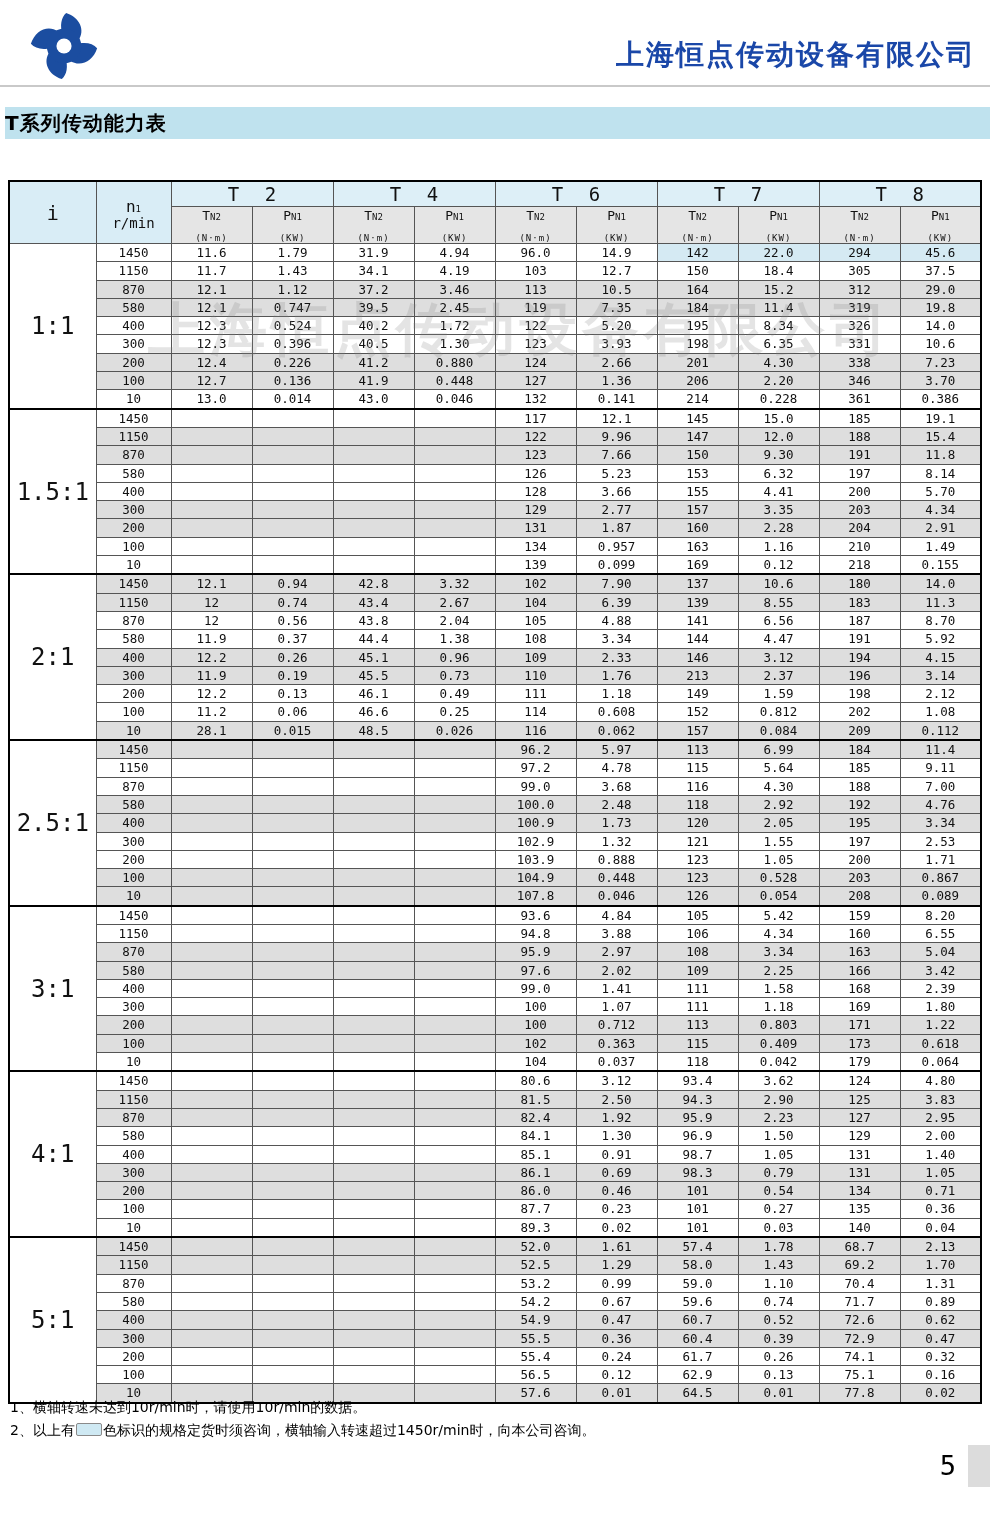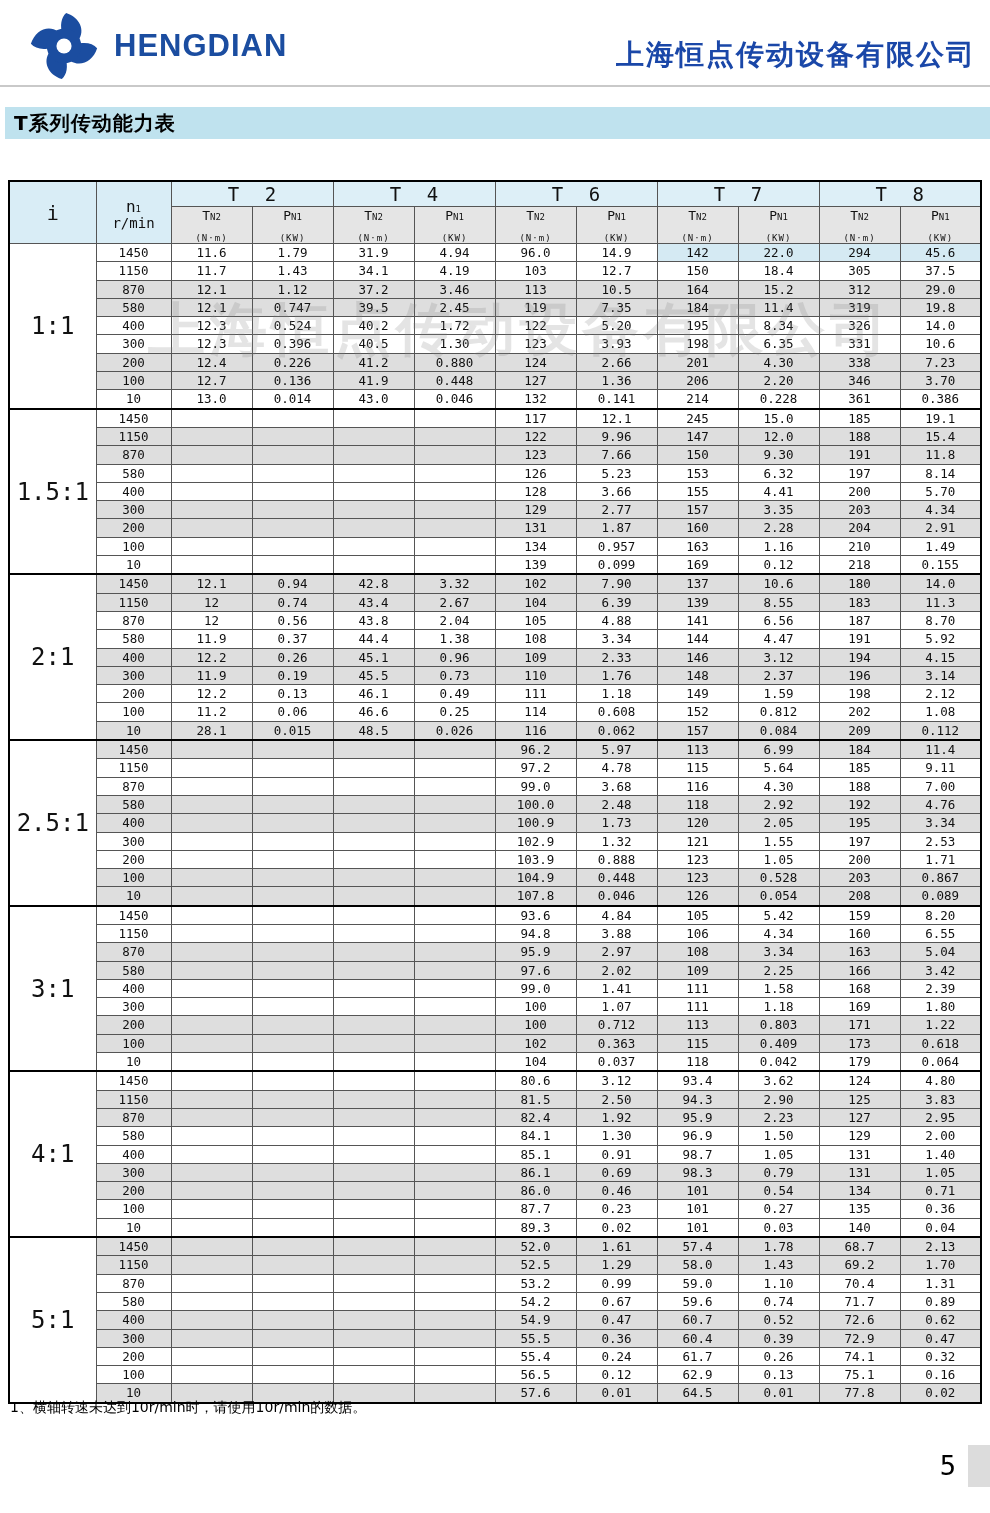--- a/index.html
+++ b/index.html
@@ -11,21 +11,21 @@
   .logo-mark{width:72px;height:72px;display:block;}
   .logo-text{font-family:"Liberation Sans",sans-serif;font-size:31px;font-weight:600;
              letter-spacing:1px;color:#1b4da0;}
   .company-name{position:absolute;top:36px;right:14px;font-family:"DejaVu Serif",serif;
                 font-size:28px;font-weight:bold;color:#1a47a8;letter-spacing:2px;}
   .top-rule{position:absolute;top:85px;left:0;width:990px;height:0;border-top:2px solid #c9c9c9;}
 
   
   .banner{position:absolute;top:107px;left:5px;width:985px;height:32px;background:#bfe2ee;
           display:flex;align-items:center;}
-  .banner-title{font-size:20px;font-weight:bold;color:#000;padding-left:9px;letter-spacing:1px;}
+  .banner-title{font-size:20px;font-weight:bold;color:#000;padding-left:0;letter-spacing:1px;}
 
   
   .table-wrap{position:absolute;top:180px;left:8px;width:974px;}
   table.cap{border-collapse:collapse;table-layout:fixed;width:974px;
             font-family:"DejaVu Sans Mono",monospace;}
   table.cap th,table.cap td{border:1px solid #555;padding:0;text-align:center;
             overflow:hidden;white-space:nowrap;}
   table.cap{border:2px solid #000;}
   thead th{font-weight:normal;}
   th.hgroup{background:#ddeff7;height:24px;font-size:19px;word-spacing:14px;}
@@ -62,21 +62,20 @@
     <svg class="logo-mark" viewBox="0 0 100 100" xmlns="http://www.w3.org/2000/svg">
       <g fill="#1b4da0">
         <path d="M53 4 C72 10 80 28 70 42 C64 34 55 31 48 34 C44 22 46 10 53 4 Z"></path>
         <path d="M96 53 C90 72 72 80 58 70 C66 64 69 55 66 48 C78 44 90 46 96 53 Z"></path>
         <path d="M47 96 C28 90 20 72 30 58 C36 66 45 69 52 66 C56 78 54 90 47 96 Z"></path>
         <path d="M4 47 C10 28 28 20 42 30 C34 36 31 45 34 52 C22 56 10 54 4 47 Z"></path>
         <circle cx="50" cy="50" r="24"></circle>
       </g>
       <circle cx="50" cy="50" r="10.5" fill="#ffffff"></circle>
     </svg>
-    <span class="logo-text">HENGDIAN</span>
   </div>
   <div class="company-name">上海恒点传动设备有限公司</div>
   <div class="top-rule"></div>
 
   <div class="banner">
     <span class="banner-title">T系列传动能力表</span>
   </div>
 
   <div class="table-wrap">
     <table class="cap" id="cap-table">
@@ -271,21 +270,21 @@
           </tr>
           <tr class="block-start">
             <td class="ratio" rowspan="9">1.5:1</td>
             <td class="n1c">1450</td>
             <td class="num"></td>
             <td class="num"></td>
             <td class="num"></td>
             <td class="num"></td>
             <td class="num">117</td>
             <td class="num">12.1</td>
-            <td class="num">245</td>
+            <td class="num">145</td>
             <td class="num">15.0</td>
             <td class="num">185</td>
             <td class="num">19.1</td>
           </tr>
           <tr class="stripe">
             <td class="n1c">1150</td>
             <td class="num"></td>
             <td class="num"></td>
             <td class="num"></td>
             <td class="num"></td>
@@ -454,21 +453,21 @@
             <td class="num">4.15</td>
           </tr>
           <tr class="stripe">
             <td class="n1c">300</td>
             <td class="num">11.9</td>
             <td class="num">0.19</td>
             <td class="num">45.5</td>
             <td class="num">0.73</td>
             <td class="num">110</td>
             <td class="num">1.76</td>
-            <td class="num">148</td>
+            <td class="num">213</td>
             <td class="num">2.37</td>
             <td class="num">196</td>
             <td class="num">3.14</td>
           </tr>
           <tr>
             <td class="n1c">200</td>
             <td class="num">12.2</td>
             <td class="num">0.13</td>
             <td class="num">46.1</td>
             <td class="num">0.49</td>
@@ -978,18 +977,19 @@
             <td class="num">0.02</td>
           </tr>
         </tbody>
       </table>
   </div>
 
   <div class="watermark">上海恒点传动设备有限公司</div>
 
   <div class="notes">
     <div>1、横轴转速未达到10r/min时，请使用10r/min的数据。</div>
+    <div><span>2、以上有</span><span class="swatch"></span><span>色标识的规格定货时须咨询，横轴输入转速超过1450r/min时，向本公司咨询。</span></div>
   </div>
 
   <div class="edge-mark"></div>
   <div class="page-number">5</div>
 
 </div>
 
 </body></html>

